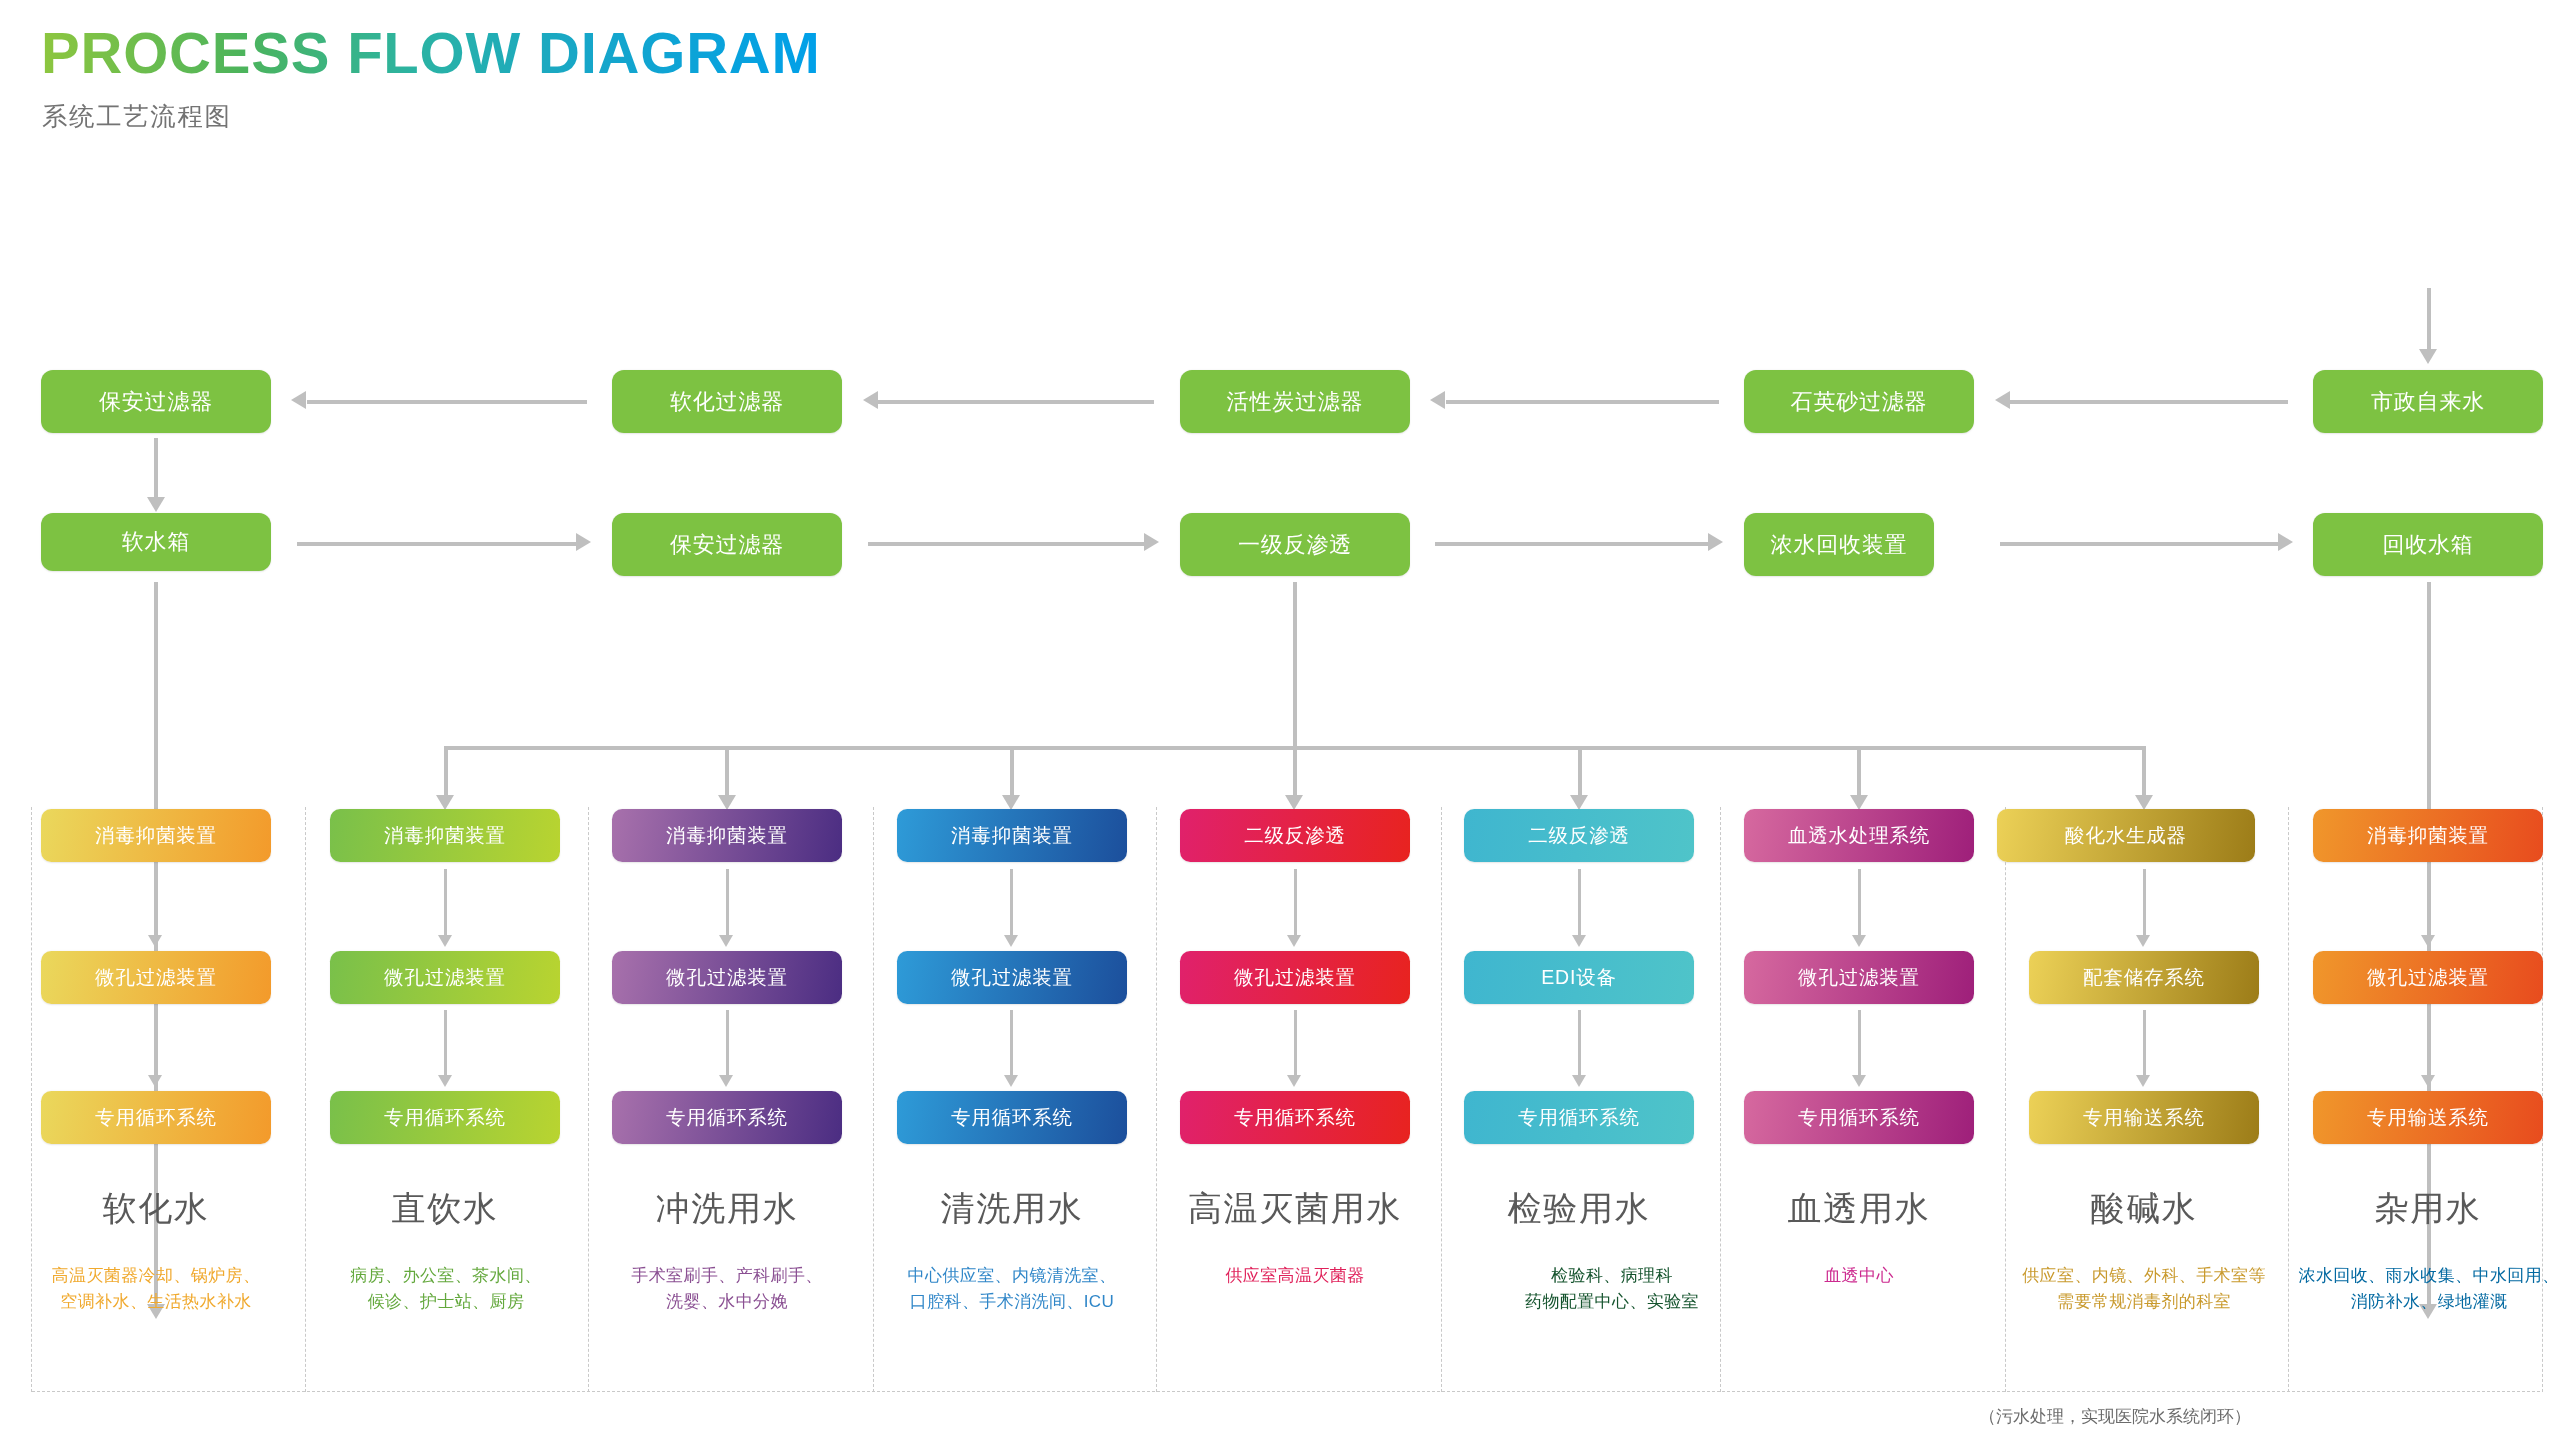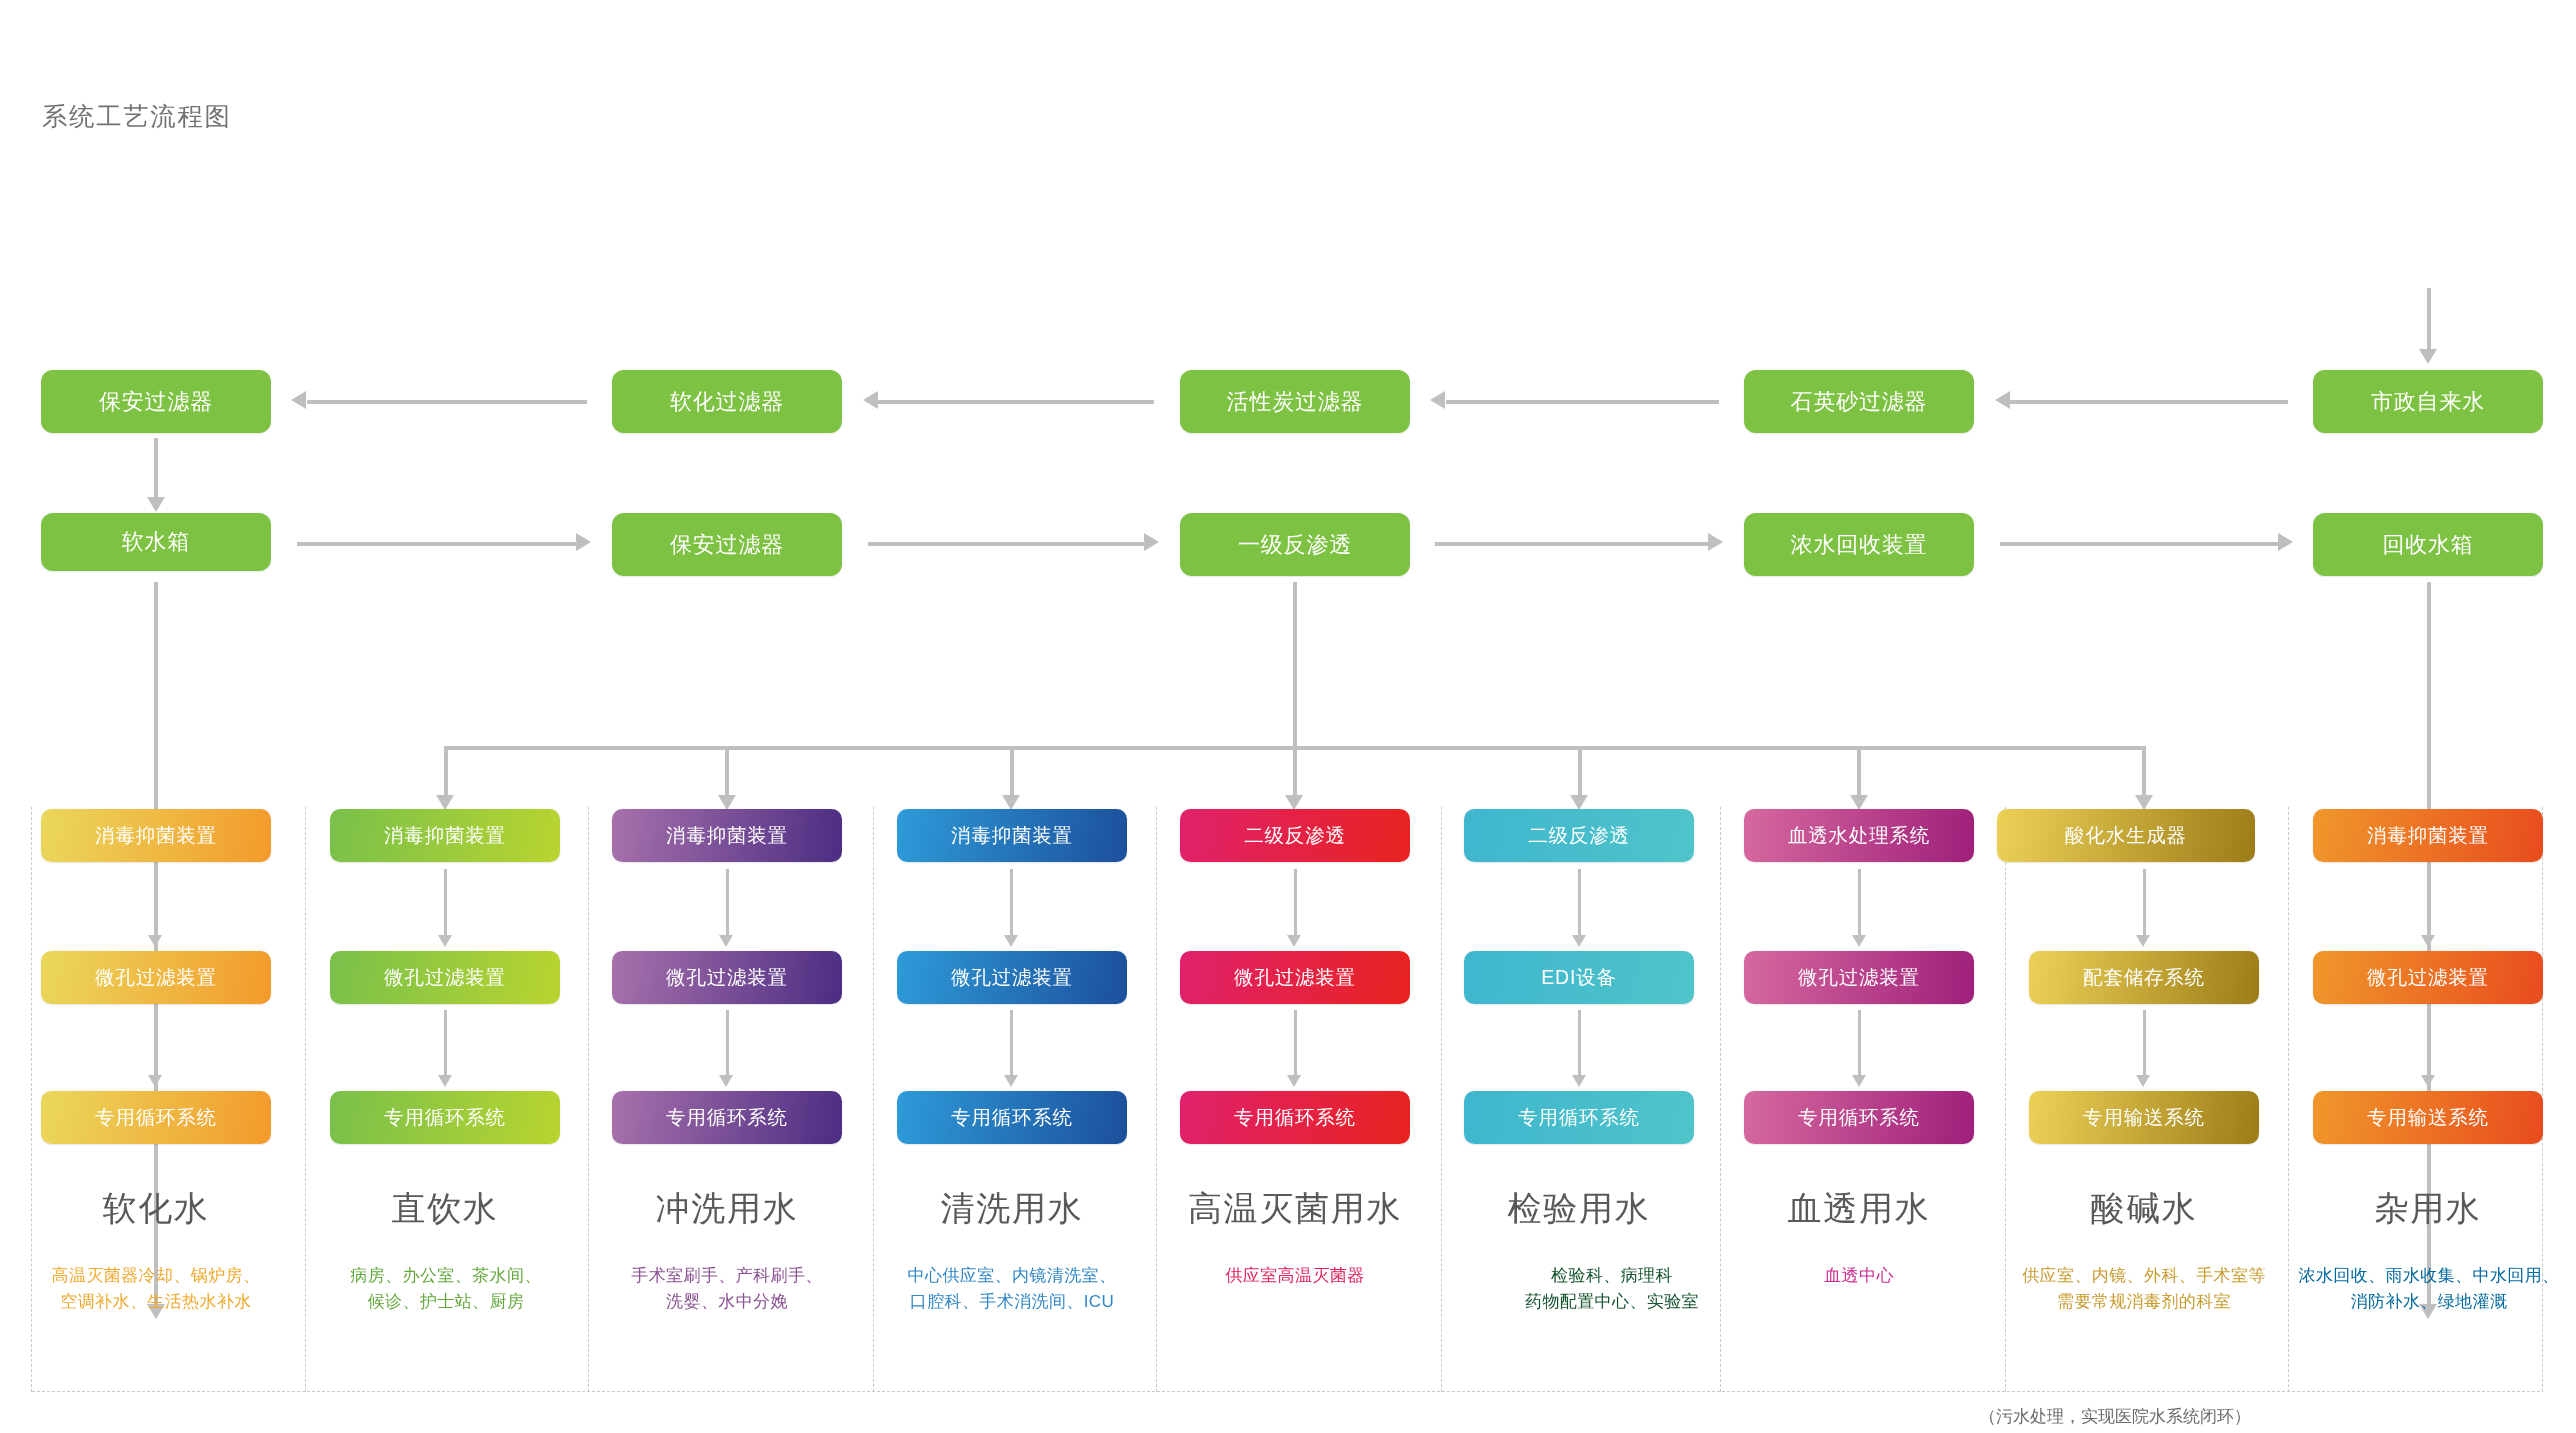--- a/index.html
+++ b/index.html
@@ -73,20 +73,21 @@
   }
   .footnote {
     position: absolute; font-size: 17px; color: #6b6b6b; white-space: nowrap;
   }
 </style>
 </head>
 <body>
 
 <div id="stage">
 
+  <div class="title">PROCESS FLOW DIAGRAM</div>
   <div class="subtitle">系统工艺流程图</div>
 
   <div id="conn-layer">
       <div class="hline" style="left: 307px; top: 400px; width: 280px;"></div>
       <div class="arrow-l" style="left: 291px; top: 391px;"></div>
       <div class="hline" style="left: 878px; top: 400px; width: 276px;"></div>
       <div class="arrow-l" style="left: 863px; top: 391px;"></div>
       <div class="hline" style="left: 1446px; top: 400px; width: 273px;"></div>
       <div class="arrow-l" style="left: 1430px; top: 391px;"></div>
       <div class="hline" style="left: 2010px; top: 400px; width: 278px;"></div>
@@ -127,21 +128,21 @@
 
   <div id="pre-layer">
       <div class="pill green" style="left: 41px; top: 370px; width: 230px; height: 63px;">保安过滤器</div>
       <div class="pill green" style="left: 612px; top: 370px; width: 230px; height: 63px;">软化过滤器</div>
       <div class="pill green" style="left: 1180px; top: 370px; width: 230px; height: 63px;">活性炭过滤器</div>
       <div class="pill green" style="left: 1744px; top: 370px; width: 230px; height: 63px;">石英砂过滤器</div>
       <div class="pill green" style="left: 2313px; top: 370px; width: 230px; height: 63px;">市政自来水</div>
       <div class="pill green" style="left: 41px; top: 513px; width: 230px; height: 58px;">软水箱</div>
       <div class="pill green" style="left: 612px; top: 513px; width: 230px; height: 63px;">保安过滤器</div>
       <div class="pill green" style="left: 1180px; top: 513px; width: 230px; height: 63px;">一级反渗透</div>
-      <div class="pill green" style="left: 1744px; top: 513px; width: 230px; height: 63px;">浓水回收装置</div>
+      <div class="pill green" style="left: 1744px; top: 513px; width: 190px; height: 63px;">浓水回收装置</div>
       <div class="pill green" style="left: 2313px; top: 513px; width: 230px; height: 63px;">回收水箱</div>
     </div>
 
   <div id="div-layer">
       <div class="coldiv" style="left: 30.5px;"></div>
       <div class="coldiv" style="left: 305px;"></div>
       <div class="coldiv" style="left: 588px;"></div>
       <div class="coldiv" style="left: 873px;"></div>
       <div class="coldiv" style="left: 1156px;"></div>
       <div class="coldiv" style="left: 1441px;"></div>

